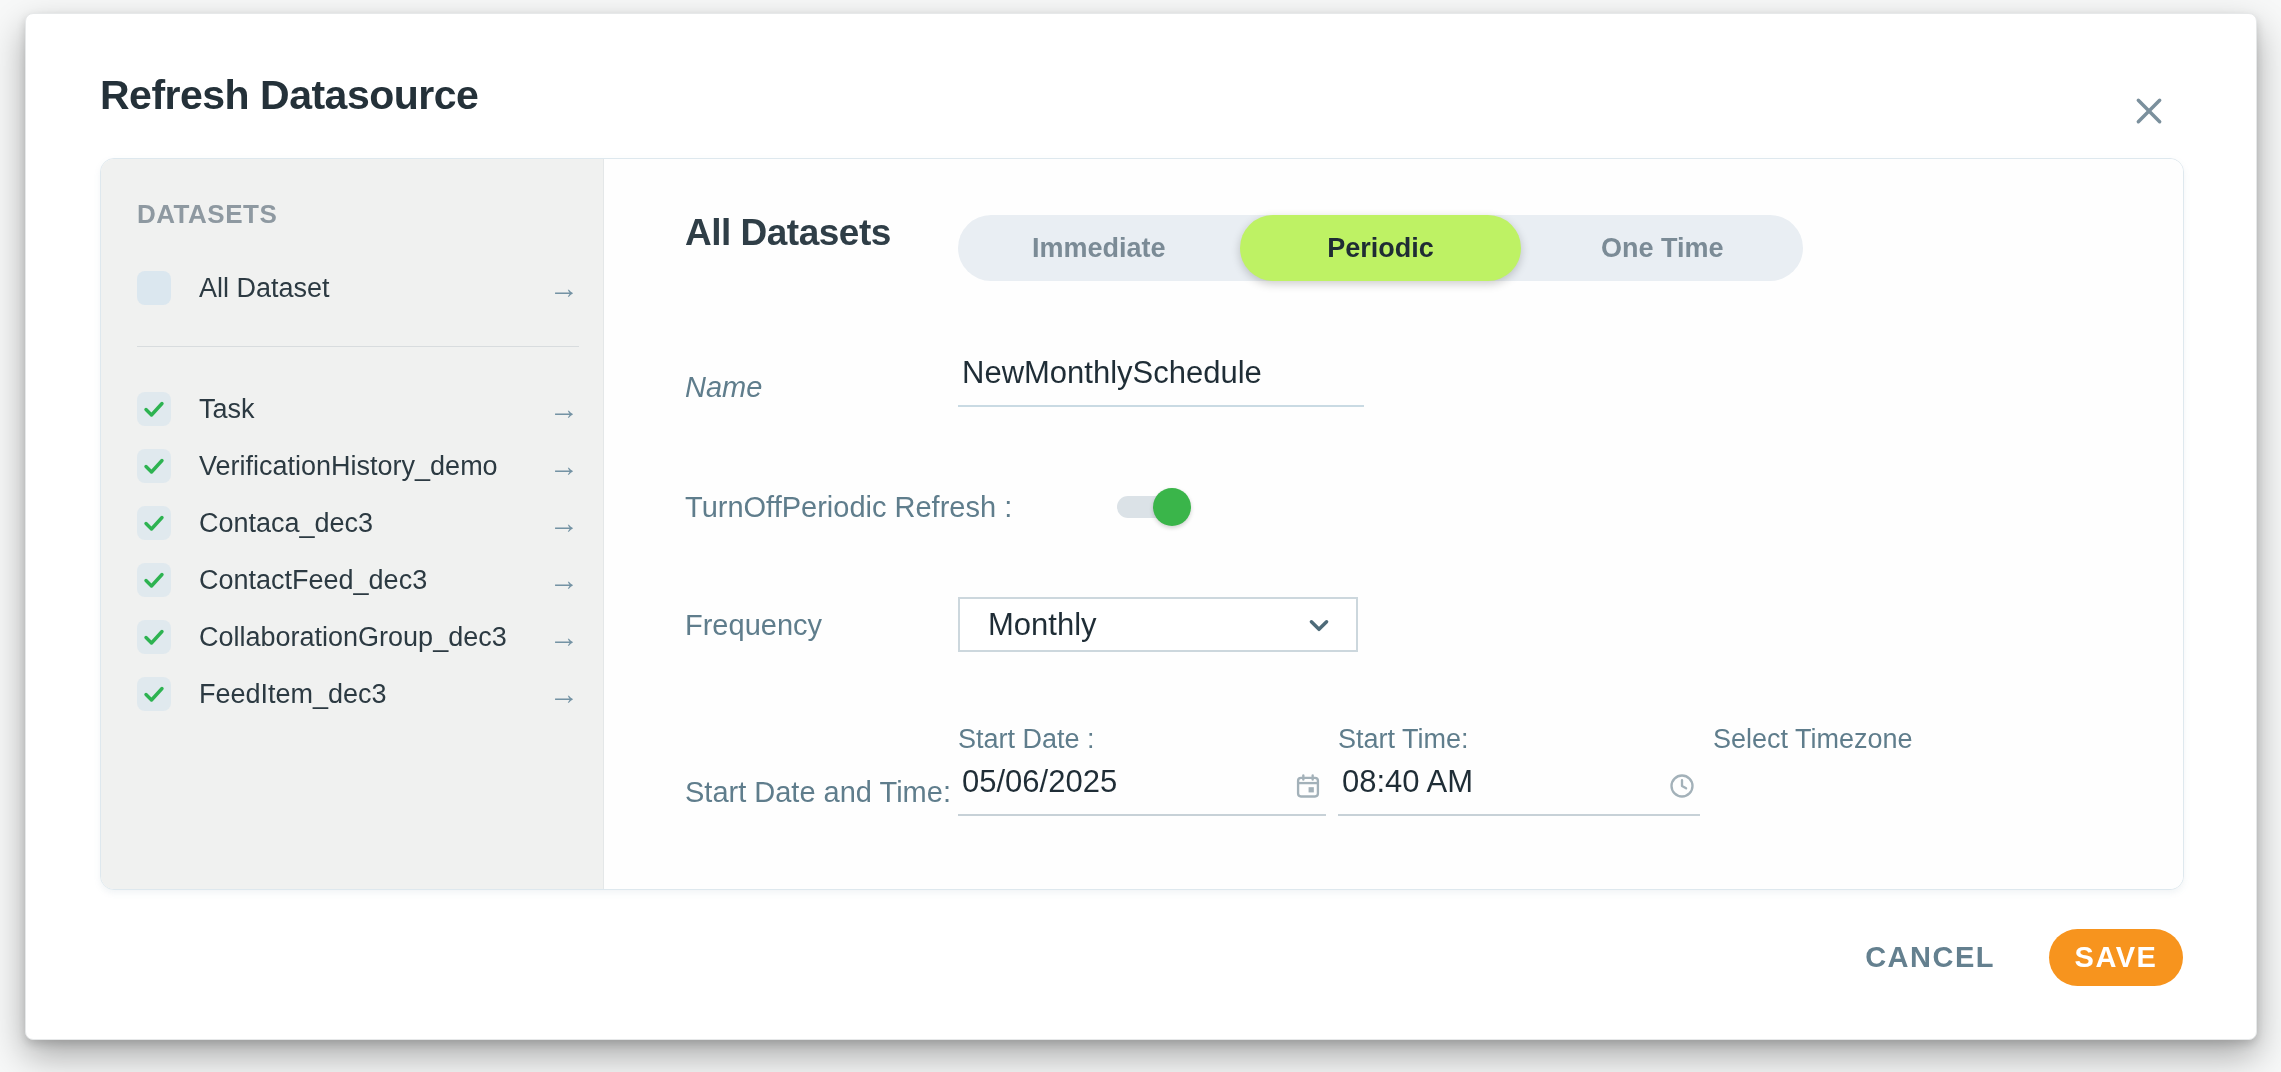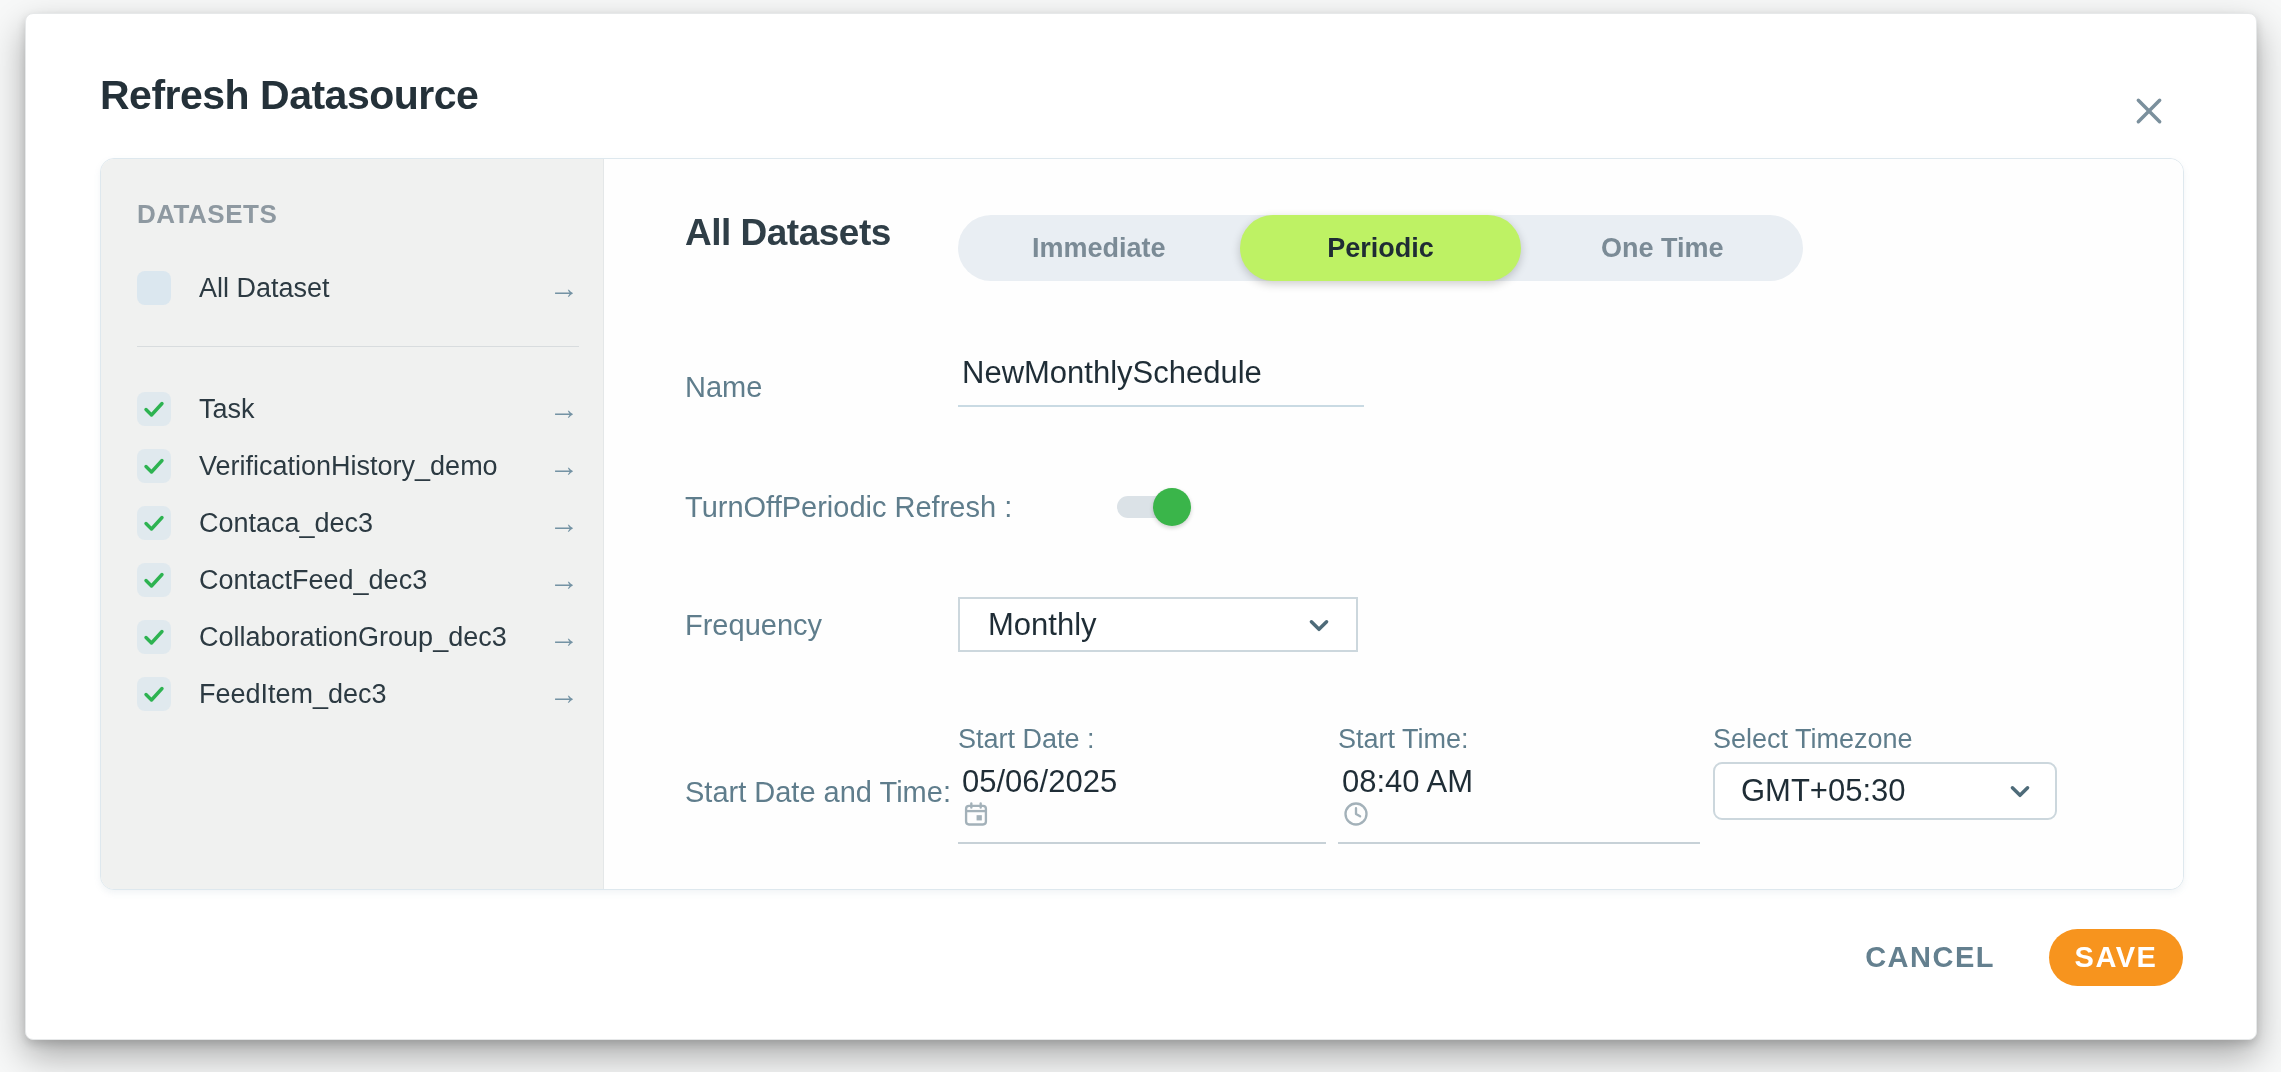--- a/index.html
+++ b/index.html
@@ -97,22 +97,22 @@
     border:2px solid #ccd7dd; border-radius:0; background:#fff;
     padding:0 24px 0 28px; cursor:pointer;
   }
   .select-box .select-value { font-size:31px; color:#1f2d36; flex:1; }
   .select-box svg { width:26px; height:26px; flex:none; }
   .freq-select { left:354px; top:438px; width:400px; height:55px; }
 
   .dt-group { position:absolute; top:565px; }
   .dt-sublabel { font-size:27px; color:#5f7d8c; line-height:30px; }
   .dt-valuerow {
-    display:flex; align-items:flex-start; margin-top:10px; padding:0 4px 14px 4px;
-    border-bottom:2px solid #c7d1d7; cursor:text;flex-direction:column;
+    display:flex; align-items:flex-end; margin-top:10px; padding:0 4px 14px 4px;
+    border-bottom:2px solid #c7d1d7; cursor:text;
   }
   .dt-value { font-size:31px; color:#1f2d36; flex:1; }
   .dt-valuerow svg { width:28px; height:28px; flex:none; }
   .g-date { left:354px; width:368px; }
   .g-time { left:734px; width:362px; }
   .g-tz   { left:1109px; width:344px; }
   .tz-select { position:relative; margin-top:8px; width:344px; height:58px;
     display:flex; align-items:center; border:2px solid #ccd7dd; border-radius:9px;
     background:#fff; padding:0 22px 0 26px; cursor:pointer; }
   .tz-select .select-value { font-size:31px; color:#1f2d36; flex:1; }
@@ -222,21 +222,21 @@
     <div class="main">
 
       <div class="main-heading">All Datasets</div>
 
       <div class="tabbar">
         <div class="tab">Immediate</div>
         <div class="tab active">Periodic</div>
         <div class="tab">One Time</div>
       </div>
 
-      <div class="form-label" style="top:212px;">Name</div>
+      <div class="form-label" style="top:212px;font-style:italic;">Name</div>
       <div class="name-field">
         <div class="name-value">NewMonthlySchedule</div>
       </div>
 
       <div class="form-label" style="top:332px;">TurnOffPeriodic Refresh :</div>
       <div class="toggle">
         <div class="toggle-knob"></div>
       </div>
 
       <div class="form-label" style="top:450px;">Frequency</div>
@@ -269,26 +269,20 @@
           <span class="dt-value">08:40 AM</span>
           <svg viewBox="0 0 24 24">
             <circle cx="12" cy="12" r="9" fill="none" stroke="#a3b1b9" stroke-width="2"></circle>
             <path d="M12 7 L12 12 L15.5 14" fill="none" stroke="#a3b1b9" stroke-width="2" stroke-linecap="round" stroke-linejoin="round"></path>
           </svg>
         </div>
       </div>
 
       <div class="dt-group g-tz">
         <div class="dt-sublabel">Select Timezone</div>
-        <div class="tz-select">
-          <span class="select-value">GMT+05:30</span>
-          <svg viewBox="0 0 24 24">
-              <path d="M5 9 L12 16 L19 9" fill="none" stroke="#4e6b79" stroke-width="3.2" stroke-linecap="round" stroke-linejoin="round"></path>
-            </svg>
-        </div>
       </div>
 
     </div>
   </div>
 
   <div class="footer">
     <div class="cancel-btn">CANCEL</div>
     <button class="save-btn">SAVE</button>
   </div>
 

